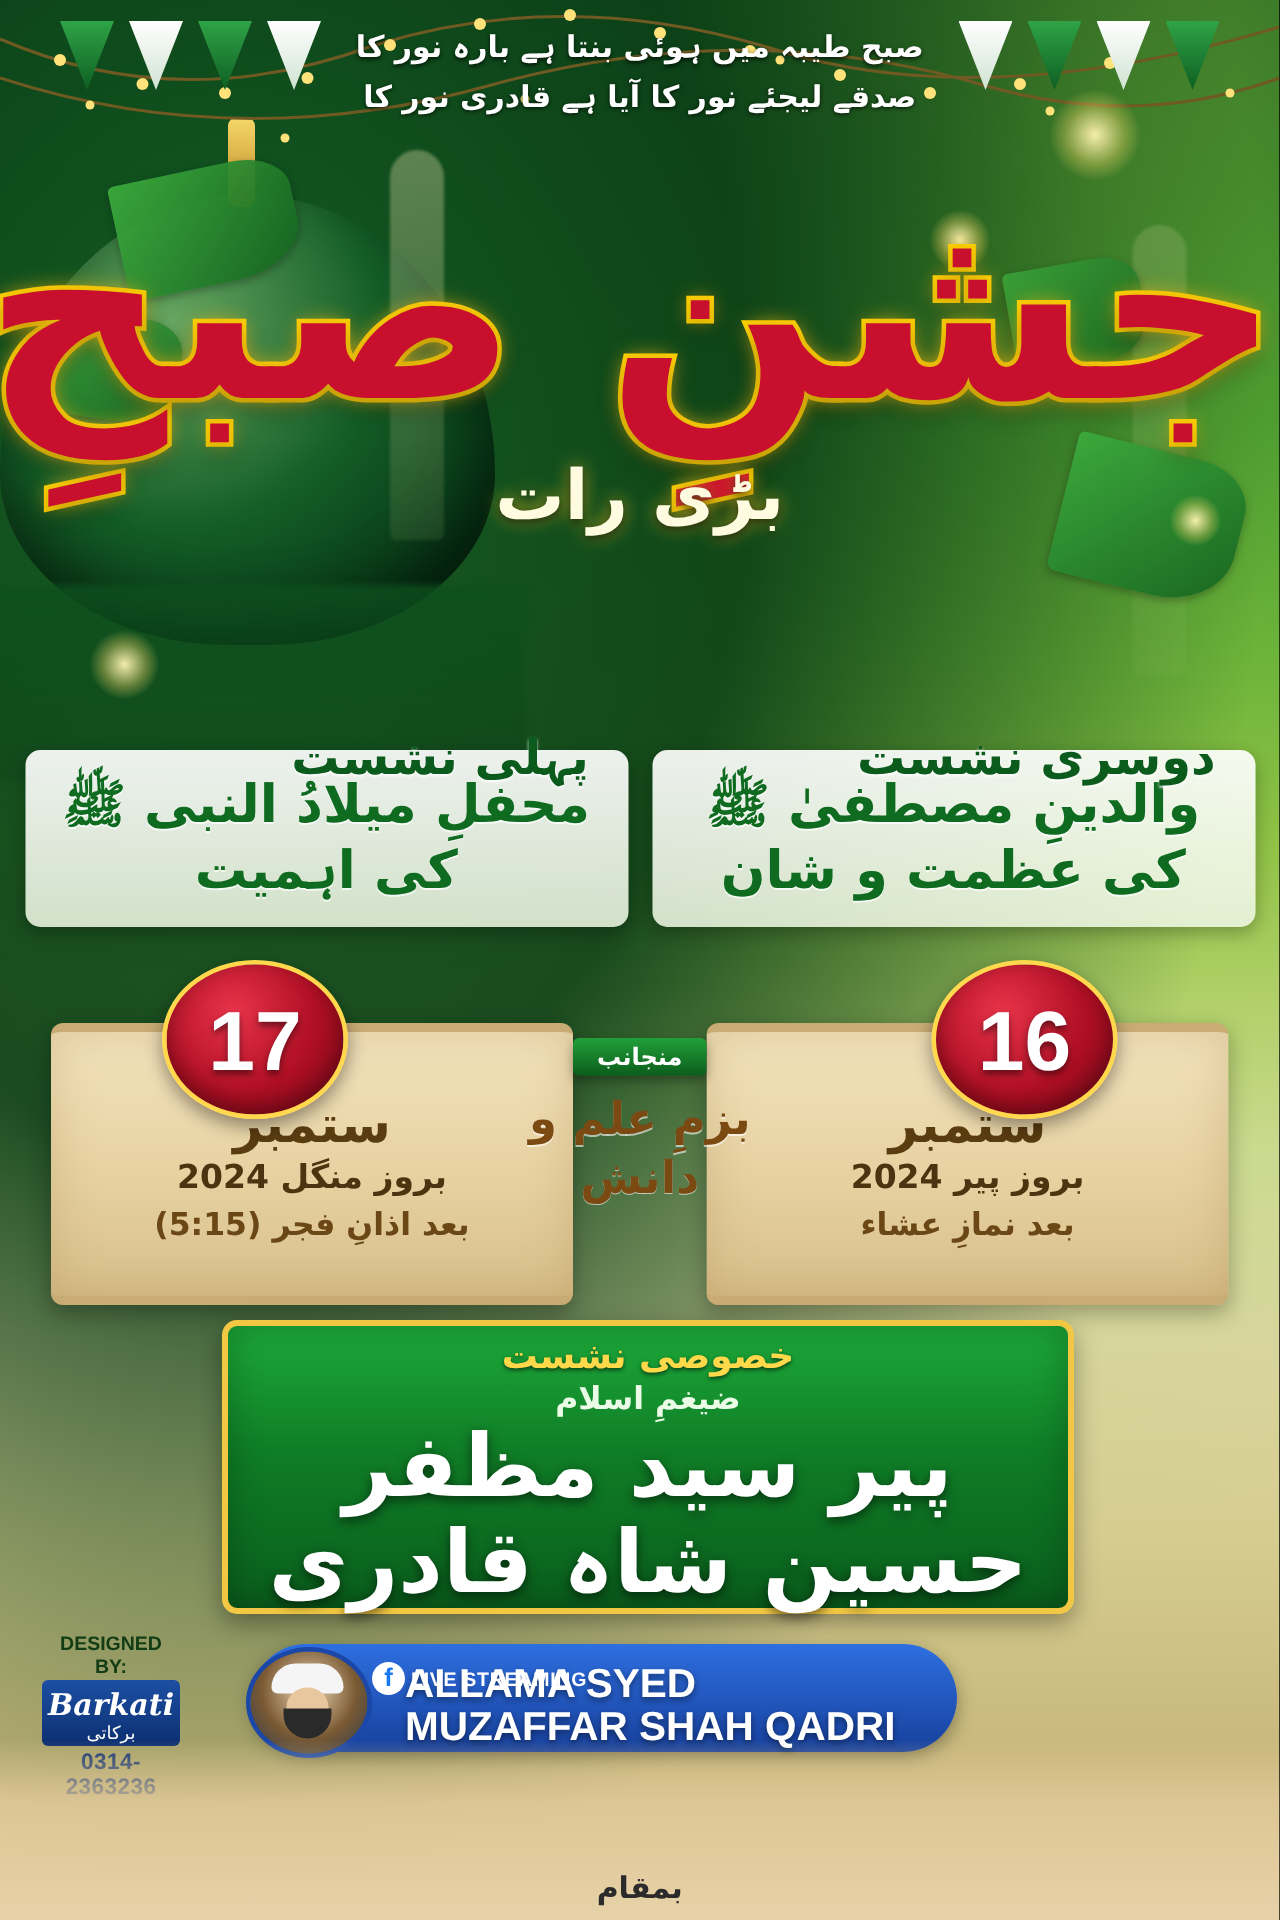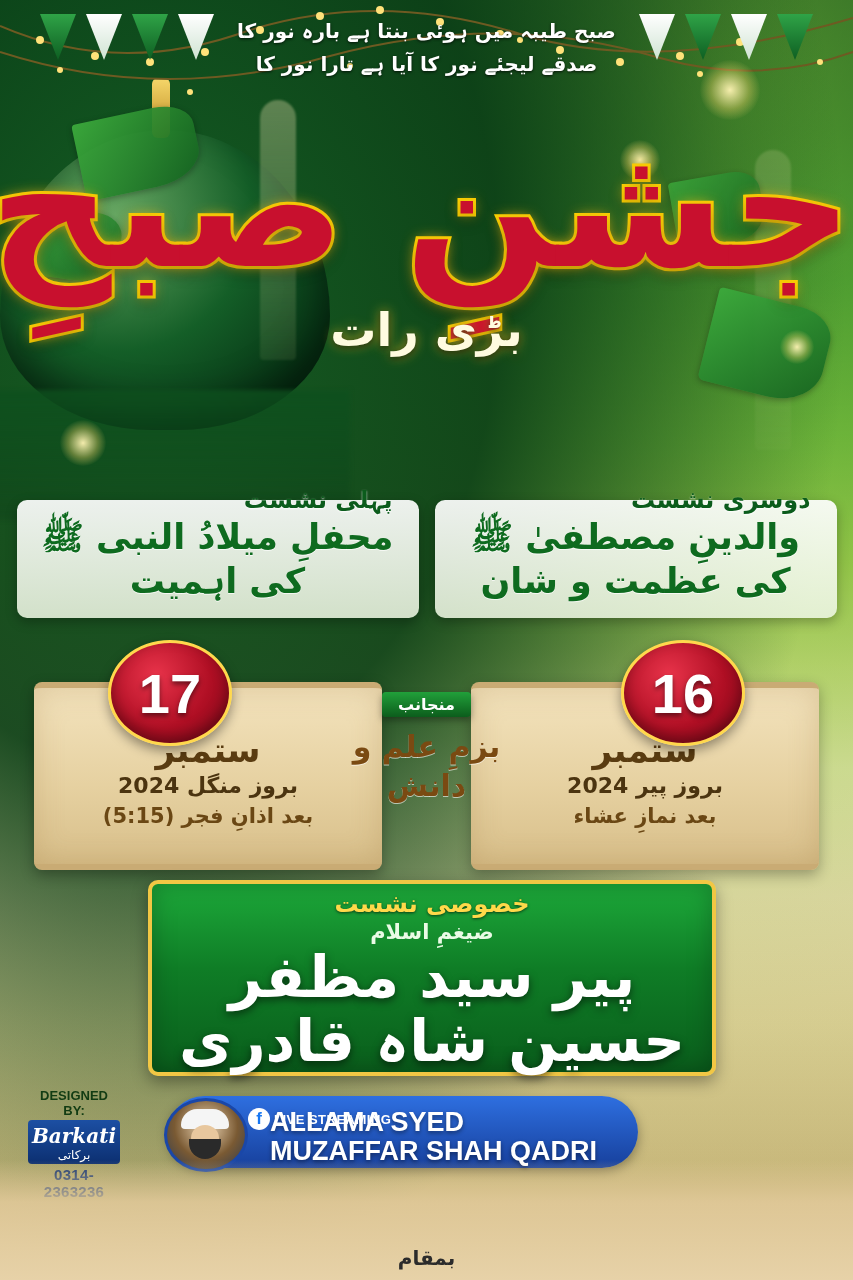--- a/index.html
+++ b/index.html
@@ -189,21 +189,21 @@
     border-radius: 10px;
     background: linear-gradient(180deg, rgba(255,255,255,0.92), rgba(236,245,225,0.88));
     box-shadow: 0 4px 12px rgba(0,0,0,0.28);
     text-align: center;
   }
   .session-tag {
     position: absolute;
     top: -14px;
     right: 26px;
     font-family: "DejaVu Sans", sans-serif;
-    font-size: 24px;
+    font-size: 32px;
     font-weight: bold;
     color: #0b5c1c;
     text-shadow: 0 1px 2px rgba(255,255,255,0.9);
   }
   .session-text {
     font-family: "DejaVu Sans", sans-serif;
     font-size: 35px;
     font-weight: bold;
     color: #0e6b1f;
     direction: rtl;
@@ -550,21 +550,21 @@
   <div class="bunting green" style="right:132px;"></div>
   <div class="bunting white" style="right:178px;"></div>
 
   <div class="bokeh" style="left:700px;top:60px;width:60px;height:60px;"></div>
   <div class="bokeh" style="left:620px;top:140px;width:40px;height:40px;"></div>
   <div class="bokeh" style="left:60px;top:420px;width:46px;height:46px;"></div>
   <div class="bokeh" style="left:780px;top:330px;width:34px;height:34px;"></div>
 
   <div class="couplet">
     <div>صبح طیبہ میں ہوئی بنتا ہے بارہ نور کا</div>
-    <div>صدقے لیجئے نور کا آیا ہے تارا نور کا</div>
+    <div>صدقے لیجئے نور کا آیا ہے قادری نور کا</div>
   </div>
 
   <div class="title-wrap">
     <div class="title-main">جشنِ صبحِ بہاراں</div>
     <div class="title-sub">بڑی رات</div>
   </div>
 
   <div class="sessions">
     <div class="session">
       <div class="session-tag">پہلی نشست</div>

